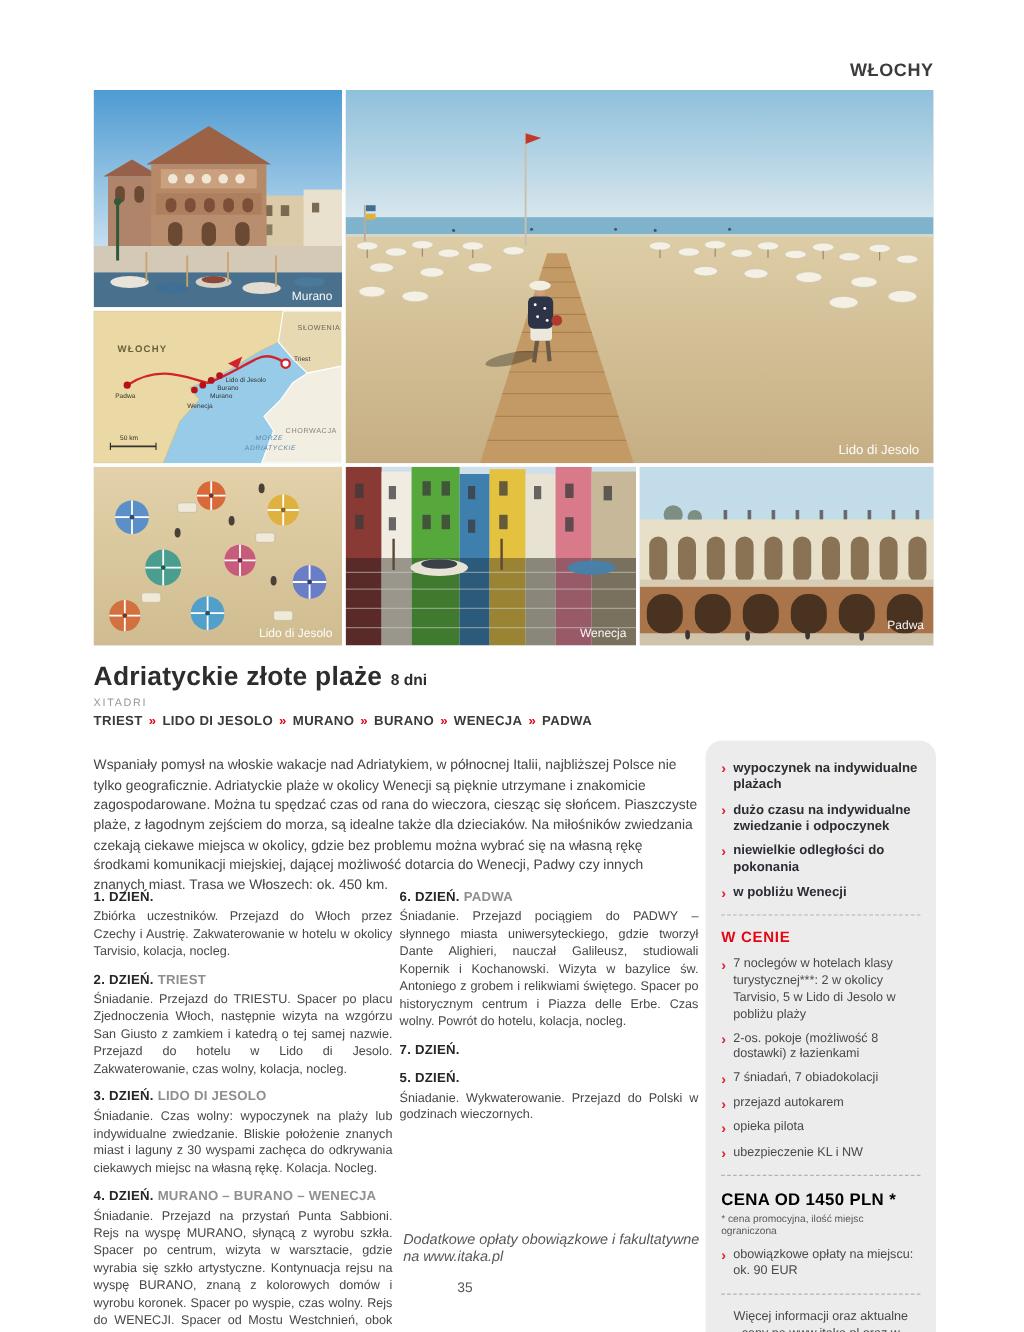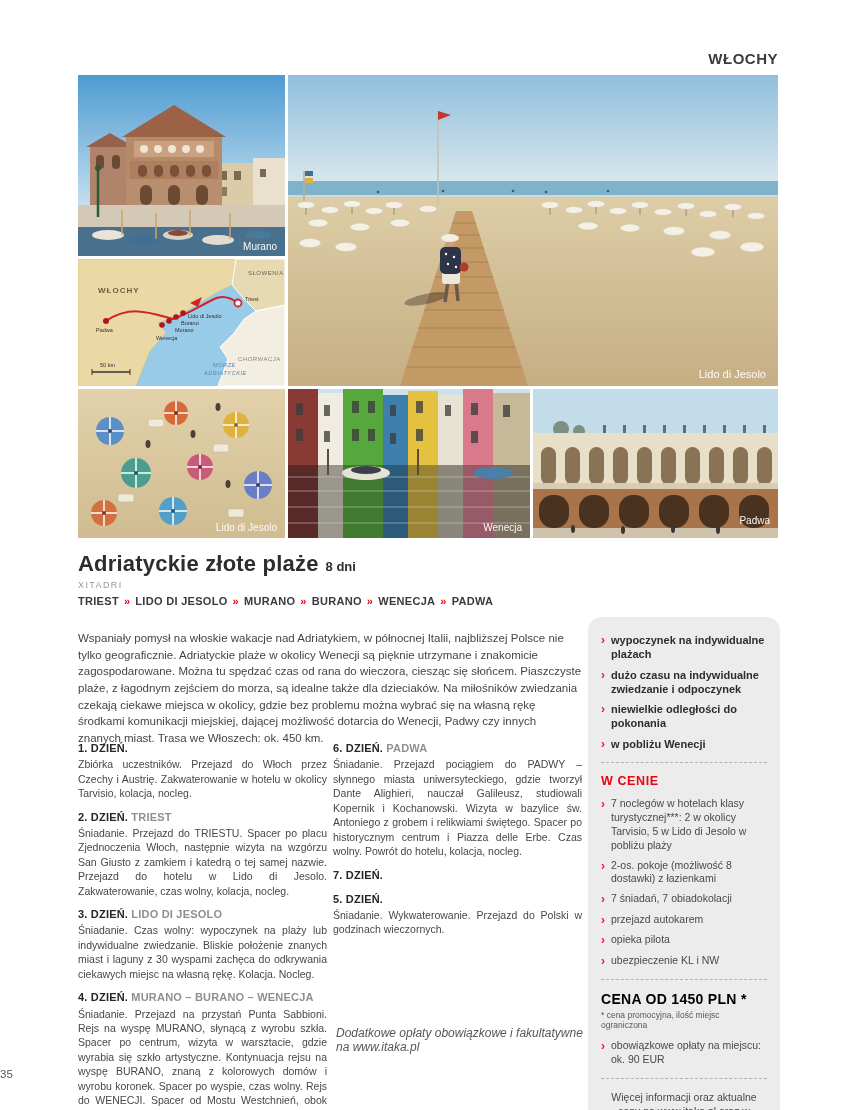--- a/index.html
+++ b/index.html
@@ -36,21 +36,21 @@
     padding:16px 13px 20px 13px;box-sizing:border-box;}
   .bullet{display:flex;gap:6px;margin-bottom:6px;}
   .chev{color:#e31a38;font-weight:bold;font-size:12px;line-height:1.2;flex:0 0 auto;}
   .hl-text{font-size:11px;font-weight:bold;color:#2c2c33;line-height:1.3;}
   .it-text{font-size:10.5px;color:#49494b;line-height:1.32;}
   .dashed{border:none;border-top:1px dashed #b2b2b2;margin:11px 0 11px 0;}
   .wcenie-head{font-size:12.5px;font-weight:bold;color:#e30613;letter-spacing:.6px;margin:0 0 9px 0;}
   .price-head{font-size:14px;font-weight:bold;color:#000000;letter-spacing:.3px;margin:0;}
   .price-note{font-size:8.5px;color:#58585a;margin:3px 0 9px 0;}
   .info-block{margin-top:4px;text-align:center;font-size:10.5px;color:#49494b;line-height:1.38;}
-  .page-num{top:1068px;left:0;width:775px;text-align:left;font-size:11.5px;color:#555;}
+  .page-num{top:1068px;left:0;width:775px;text-align:center;font-size:11.5px;color:#555;}
 </style>
 </head>
 <body>
 
 <div class="abs region-header">WŁOCHY</div>
 
 <div class="abs photo" style="left:78px;top:75px;width:207px;height:181px;">
   <svg width="207" height="181" viewBox="0 0 207 181">
     <defs>
       <linearGradient id="skyM" x1="0" y1="0" x2="0" y2="1">

